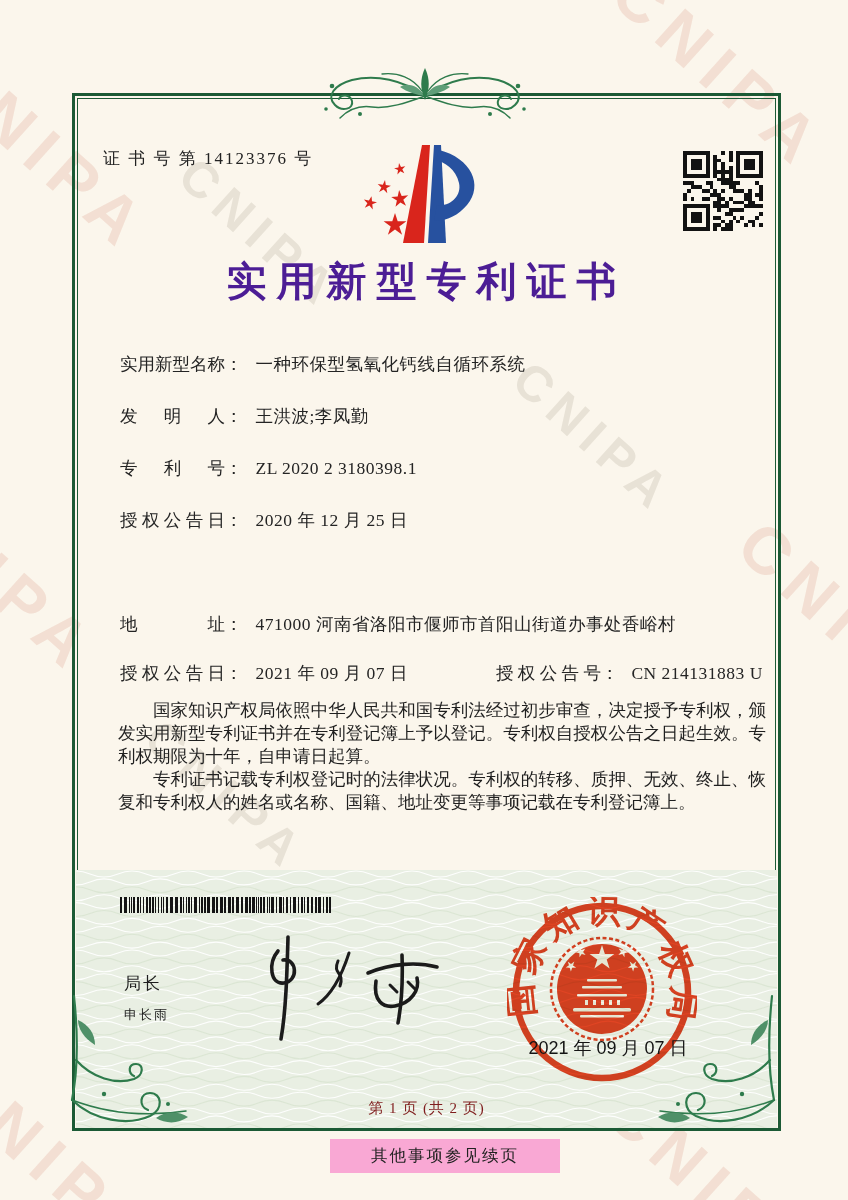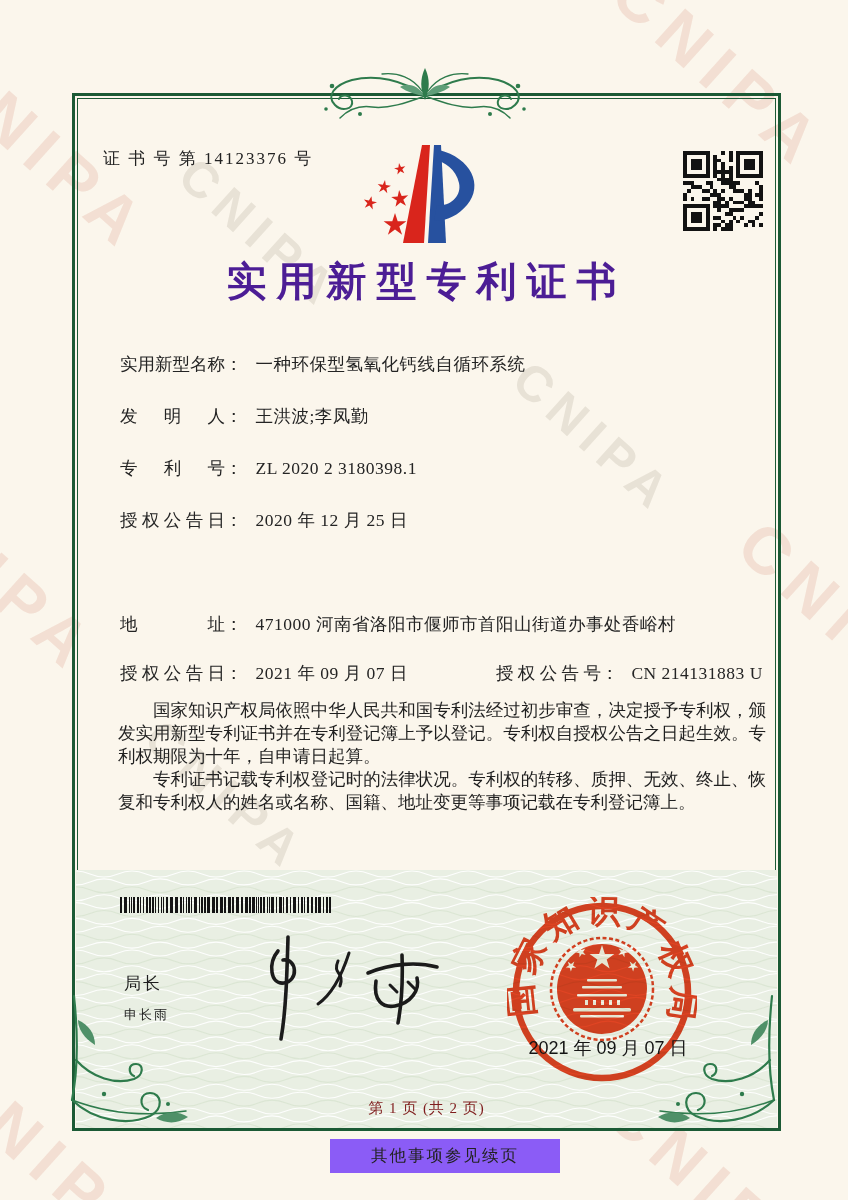--- a/index.html
+++ b/index.html
@@ -48,21 +48,21 @@
   .sig-name{position:absolute;left:124px;top:1006px;font-family:"Liberation Sans",sans-serif;
             font-size:13px;font-weight:500;color:#1d1d1d;z-index:2;letter-spacing:2px;}
   .signature{position:absolute;left:252px;top:933px;z-index:2;}
 
   .seal{position:absolute;left:507px;top:897px;z-index:4;mix-blend-mode:multiply;opacity:.95;}
   .seal-date{position:absolute;left:523px;top:1036px;width:170px;text-align:center;z-index:5;
              font-family:"Liberation Sans",sans-serif;font-size:18px;font-weight:500;color:#141414;}
 
   .pageno{position:absolute;left:72px;top:1099px;width:709px;text-align:center;
           font-size:15px;letter-spacing:1px;color:#7f1d1d;z-index:2;}
-  .contnote{position:absolute;left:330px;top:1139px;width:230px;height:34px;background:#8b5cf6;
+  .contnote{position:absolute;left:330px;top:1139px;width:230px;height:34px;background:#f9a8d4;
             z-index:2;display:flex;align-items:center;justify-content:center;
             font-size:16.5px;letter-spacing:2px;color:#222;}
 </style>
 </head>
 <body>
 
 <div class="page">
 
   <div class="wm" style="left:-28px;top:36px">CNIPA</div>
   <div class="wm" style="left:648px;top:-46px">CNIPA</div>

